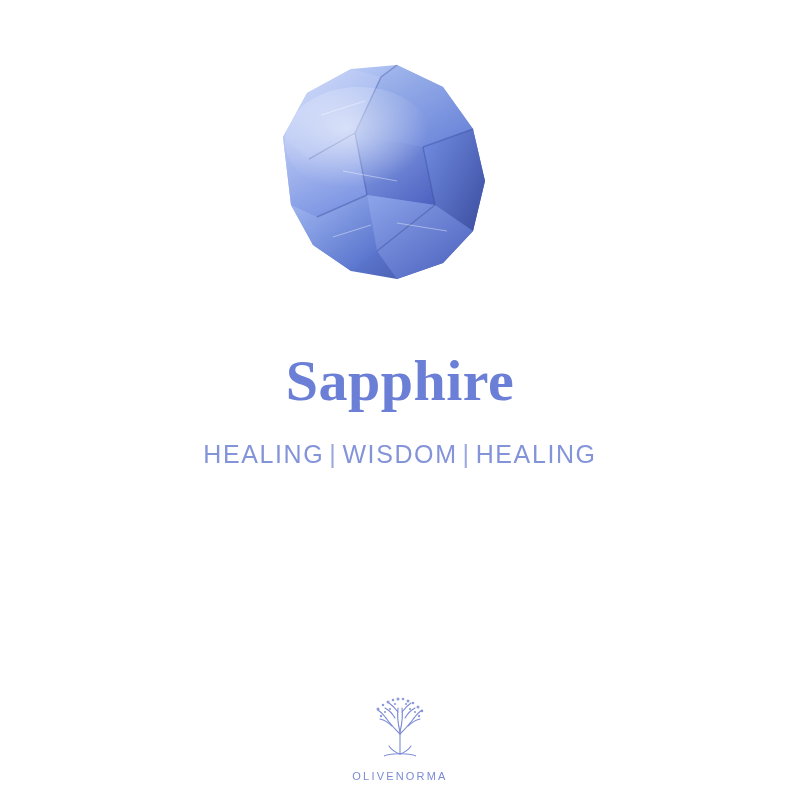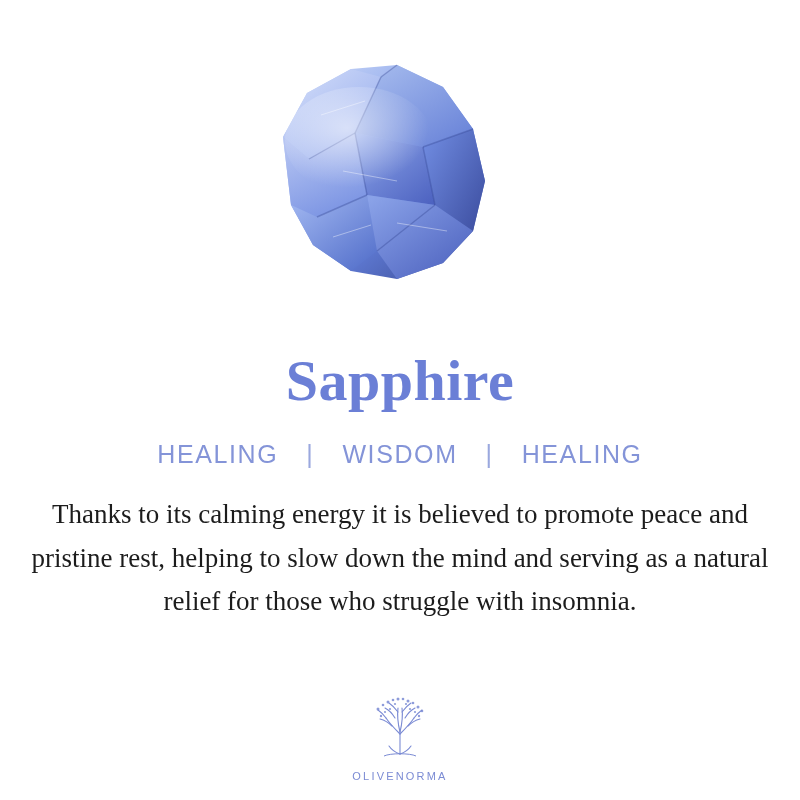--- a/index.html
+++ b/index.html
@@ -55,21 +55,21 @@
 
   
   .keywords {
     margin-top: 30px;
     font-family: "Liberation Sans", sans-serif;
     font-size: 25px;
     letter-spacing: 1.6px;
     color: #8494d8;
     display: flex;
     align-items: center;
-    gap: 28px;
+    gap: 5px;
   }
   .kw-sep {
     color: #9aa8de;
     font-size: 25px;
     font-weight: 300;
   }
 
   
   .description {
     margin-top: 24px;
@@ -186,21 +186,20 @@
   <div class="title">Sapphire</div>
 
   <div class="keywords">
     <span>HEALING</span>
     <span class="kw-sep">|</span>
     <span>WISDOM</span>
     <span class="kw-sep">|</span>
     <span>HEALING</span>
   </div>
 
-  <div class="description">Thanks to its calming energy it is believed to promote peace and pristine rest, helping to slow down the mind and serving as a natural relief for those who struggle with insomnia.</div>
 
   <div class="logo">
     <span>
       <svg width="72" height="70" viewBox="0 0 72 70" xmlns="http://www.w3.org/2000/svg">
         <g stroke="#7b8bd4" fill="none" stroke-width="1.1" stroke-linecap="round">
 
           <path d="M36 62 L36 40"></path>
           <path d="M36 62 C30 60 27 57 25 54"></path>
           <path d="M36 62 C42 60 45 57 47 54"></path>
 

